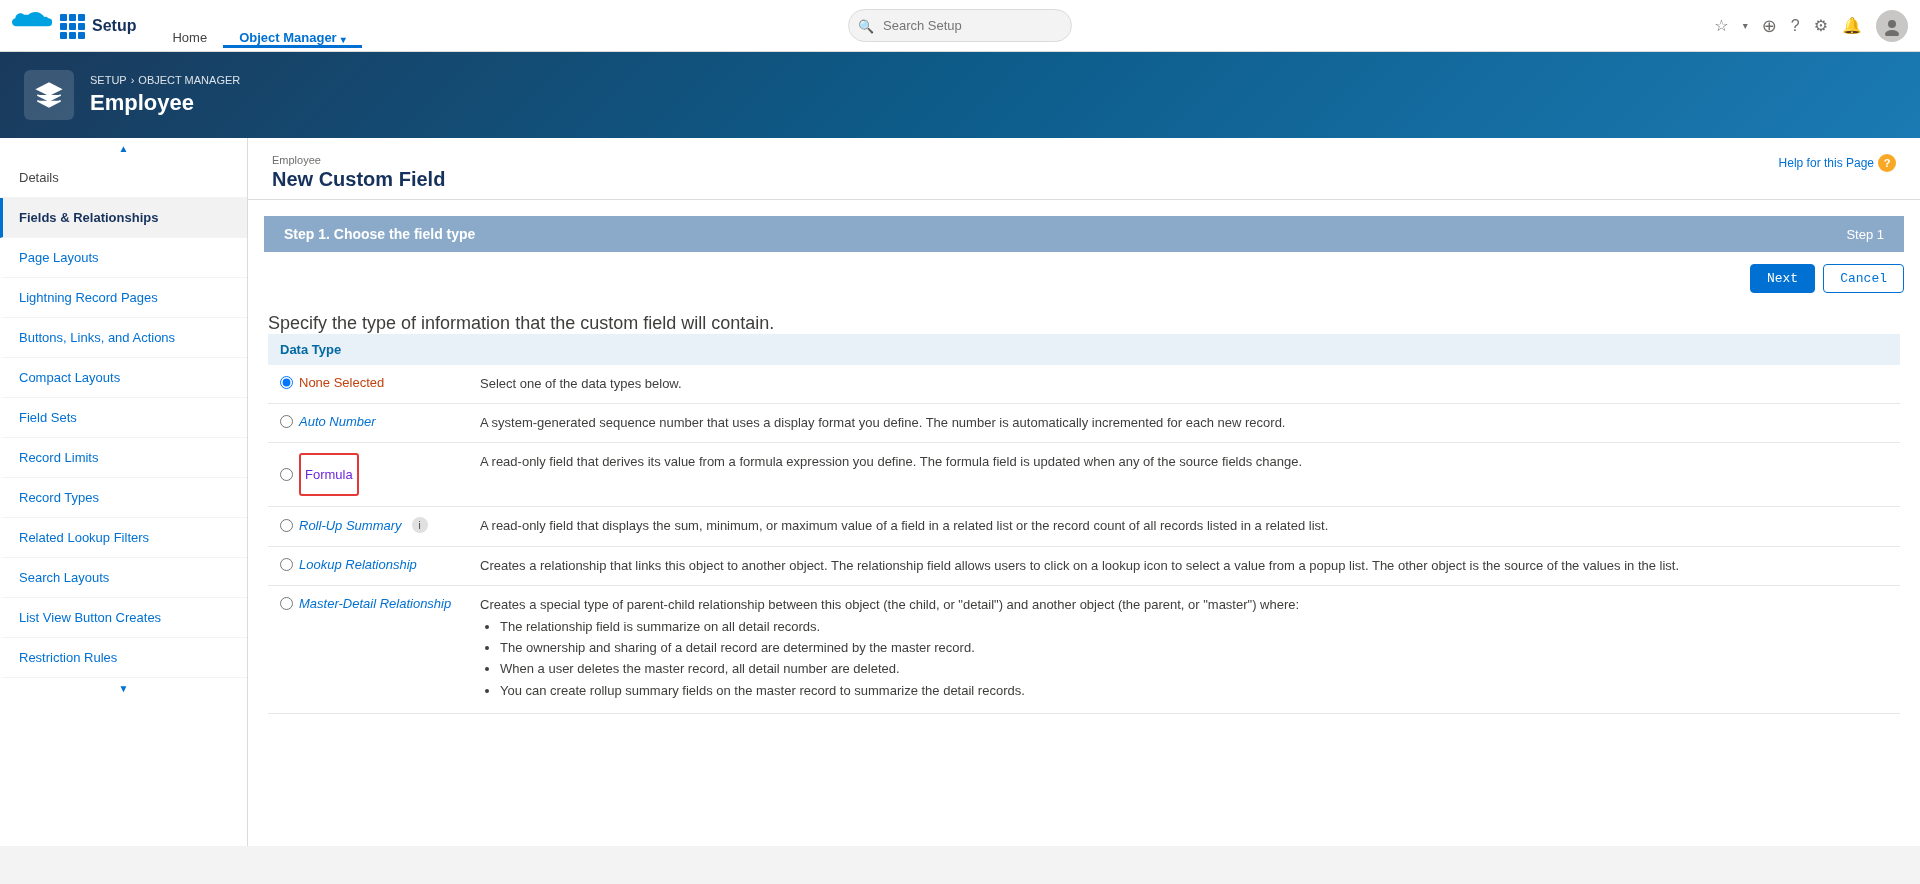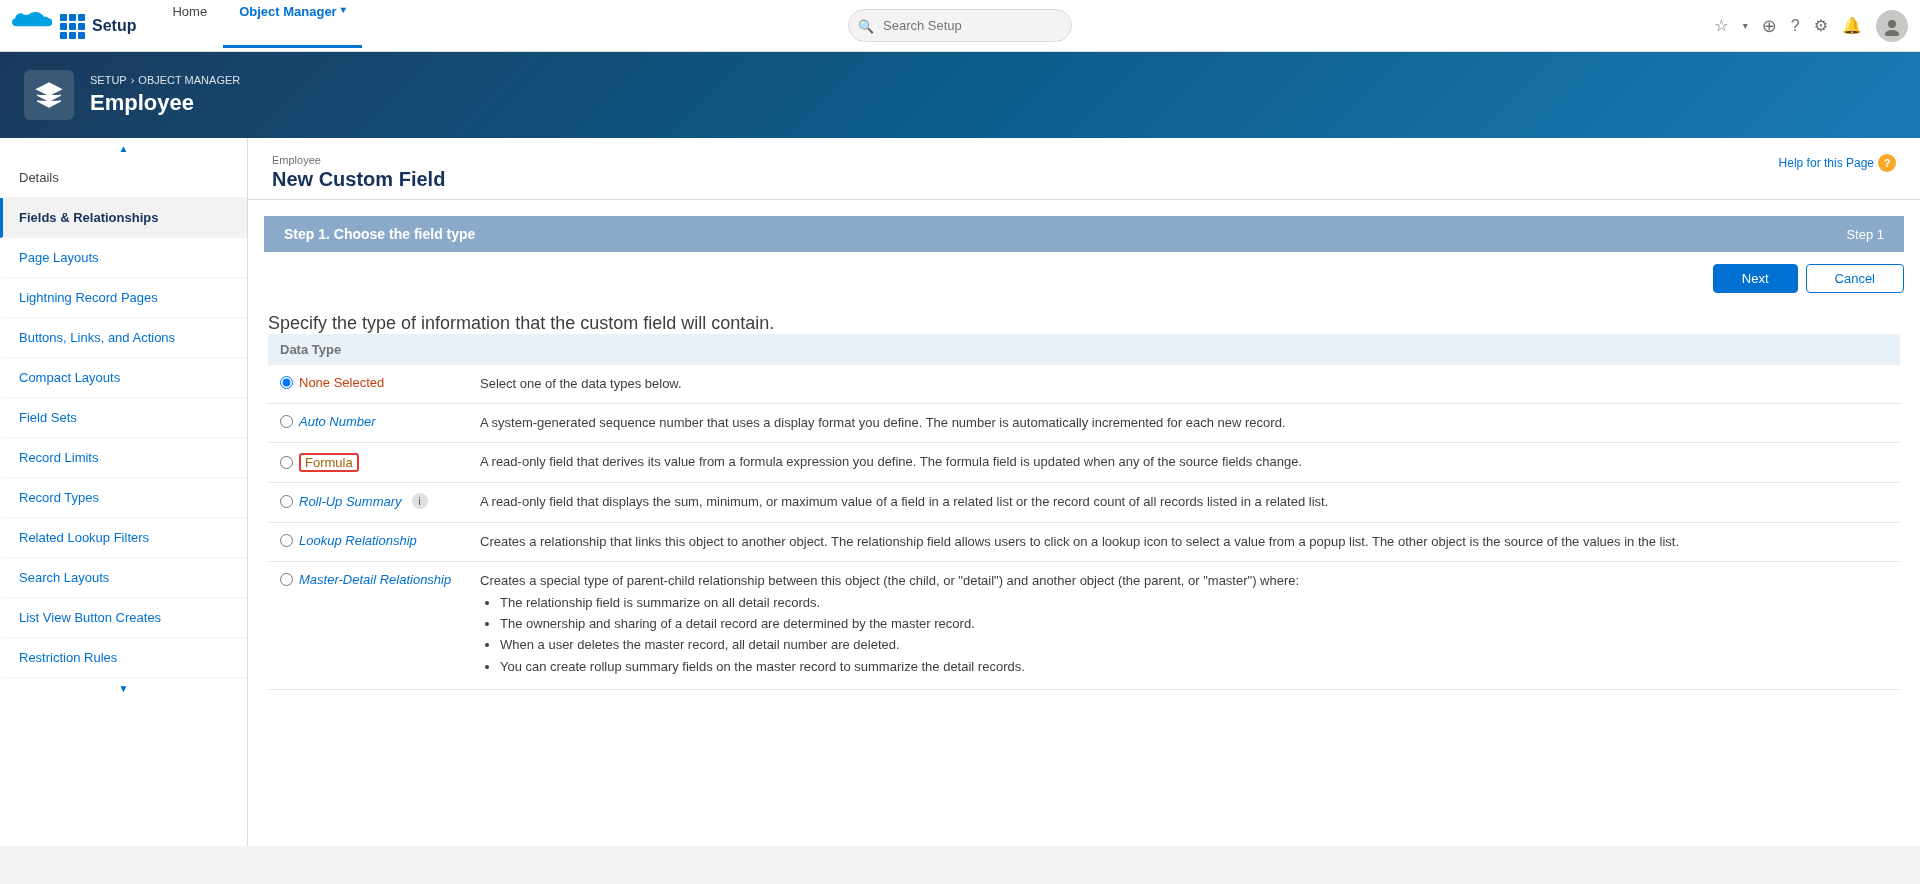--- a/index.html
+++ b/index.html
@@ -86,21 +86,21 @@
     }
     .nav-tabs {
       display: flex;
       height: 44px;
       align-items: flex-end;
     }
     .nav-tab {
       padding: 0 16px;
       height: 44px;
       display: flex;
-      align-items: flex-start;
+      align-items: flex-end;
       font-size: 13px;
       color: #444;
       cursor: pointer;
       border-bottom: 3px solid transparent;
       gap: 4px;
     }
     .nav-tab.active {
       border-bottom: 3px solid #0070d2;
       color: #0070d2;
       font-weight: 600;
@@ -256,25 +256,26 @@
     }
 
     
     .action-bar {
       display: flex;
       justify-content: flex-end;
       gap: 8px;
       padding: 12px 16px;
     }
     .btn {
-      padding: 6px 28px;
+      padding: 6px 16px;
       border-radius: 4px;
       font-size: 13px;
       cursor: pointer;
       font-weight: 500;
+      font-family: Liberation Mono, monospace;
     }
     .btn-primary {
       background: #0070d2;
       color: white;
       border: 1px solid #0070d2;
     }
     .btn-secondary {
       background: #fff;
       color: #0070d2;
       border: 1px solid #0070d2;
@@ -289,21 +290,21 @@
 
     
     .data-type-section {
       padding: 0 20px 20px;
     }
     .data-type-header {
       background: #e8f0f8;
       padding: 8px 12px;
       font-size: 13px;
       font-weight: 600;
-      color: #737373;
+      color: #0369a1;
       margin-bottom: 0;
     }
     .data-type-table {
       width: 100%;
       border-collapse: collapse;
     }
     .data-type-row {
       border-bottom: 1px solid #e8e8e8;
     }
     .data-type-row td {
@@ -330,22 +331,22 @@
       cursor: pointer;
     }
     .radio-link {
       color: #0070d2;
       text-decoration: none;
       font-style: italic;
     }
     .formula-highlight {
       border: 2px solid #e53935;
       border-radius: 3px;
-      padding: 0 4px;
-      color: #a16207;
+      padding: 12px 4px;
+      color: #6d28d9;
       text-decoration: none;
       font-size: 13px;
     }
     .info-badge {
       display: inline-flex;
       align-items: center;
       justify-content: center;
       width: 16px;
       height: 16px;
       background: #e0e0e0;

